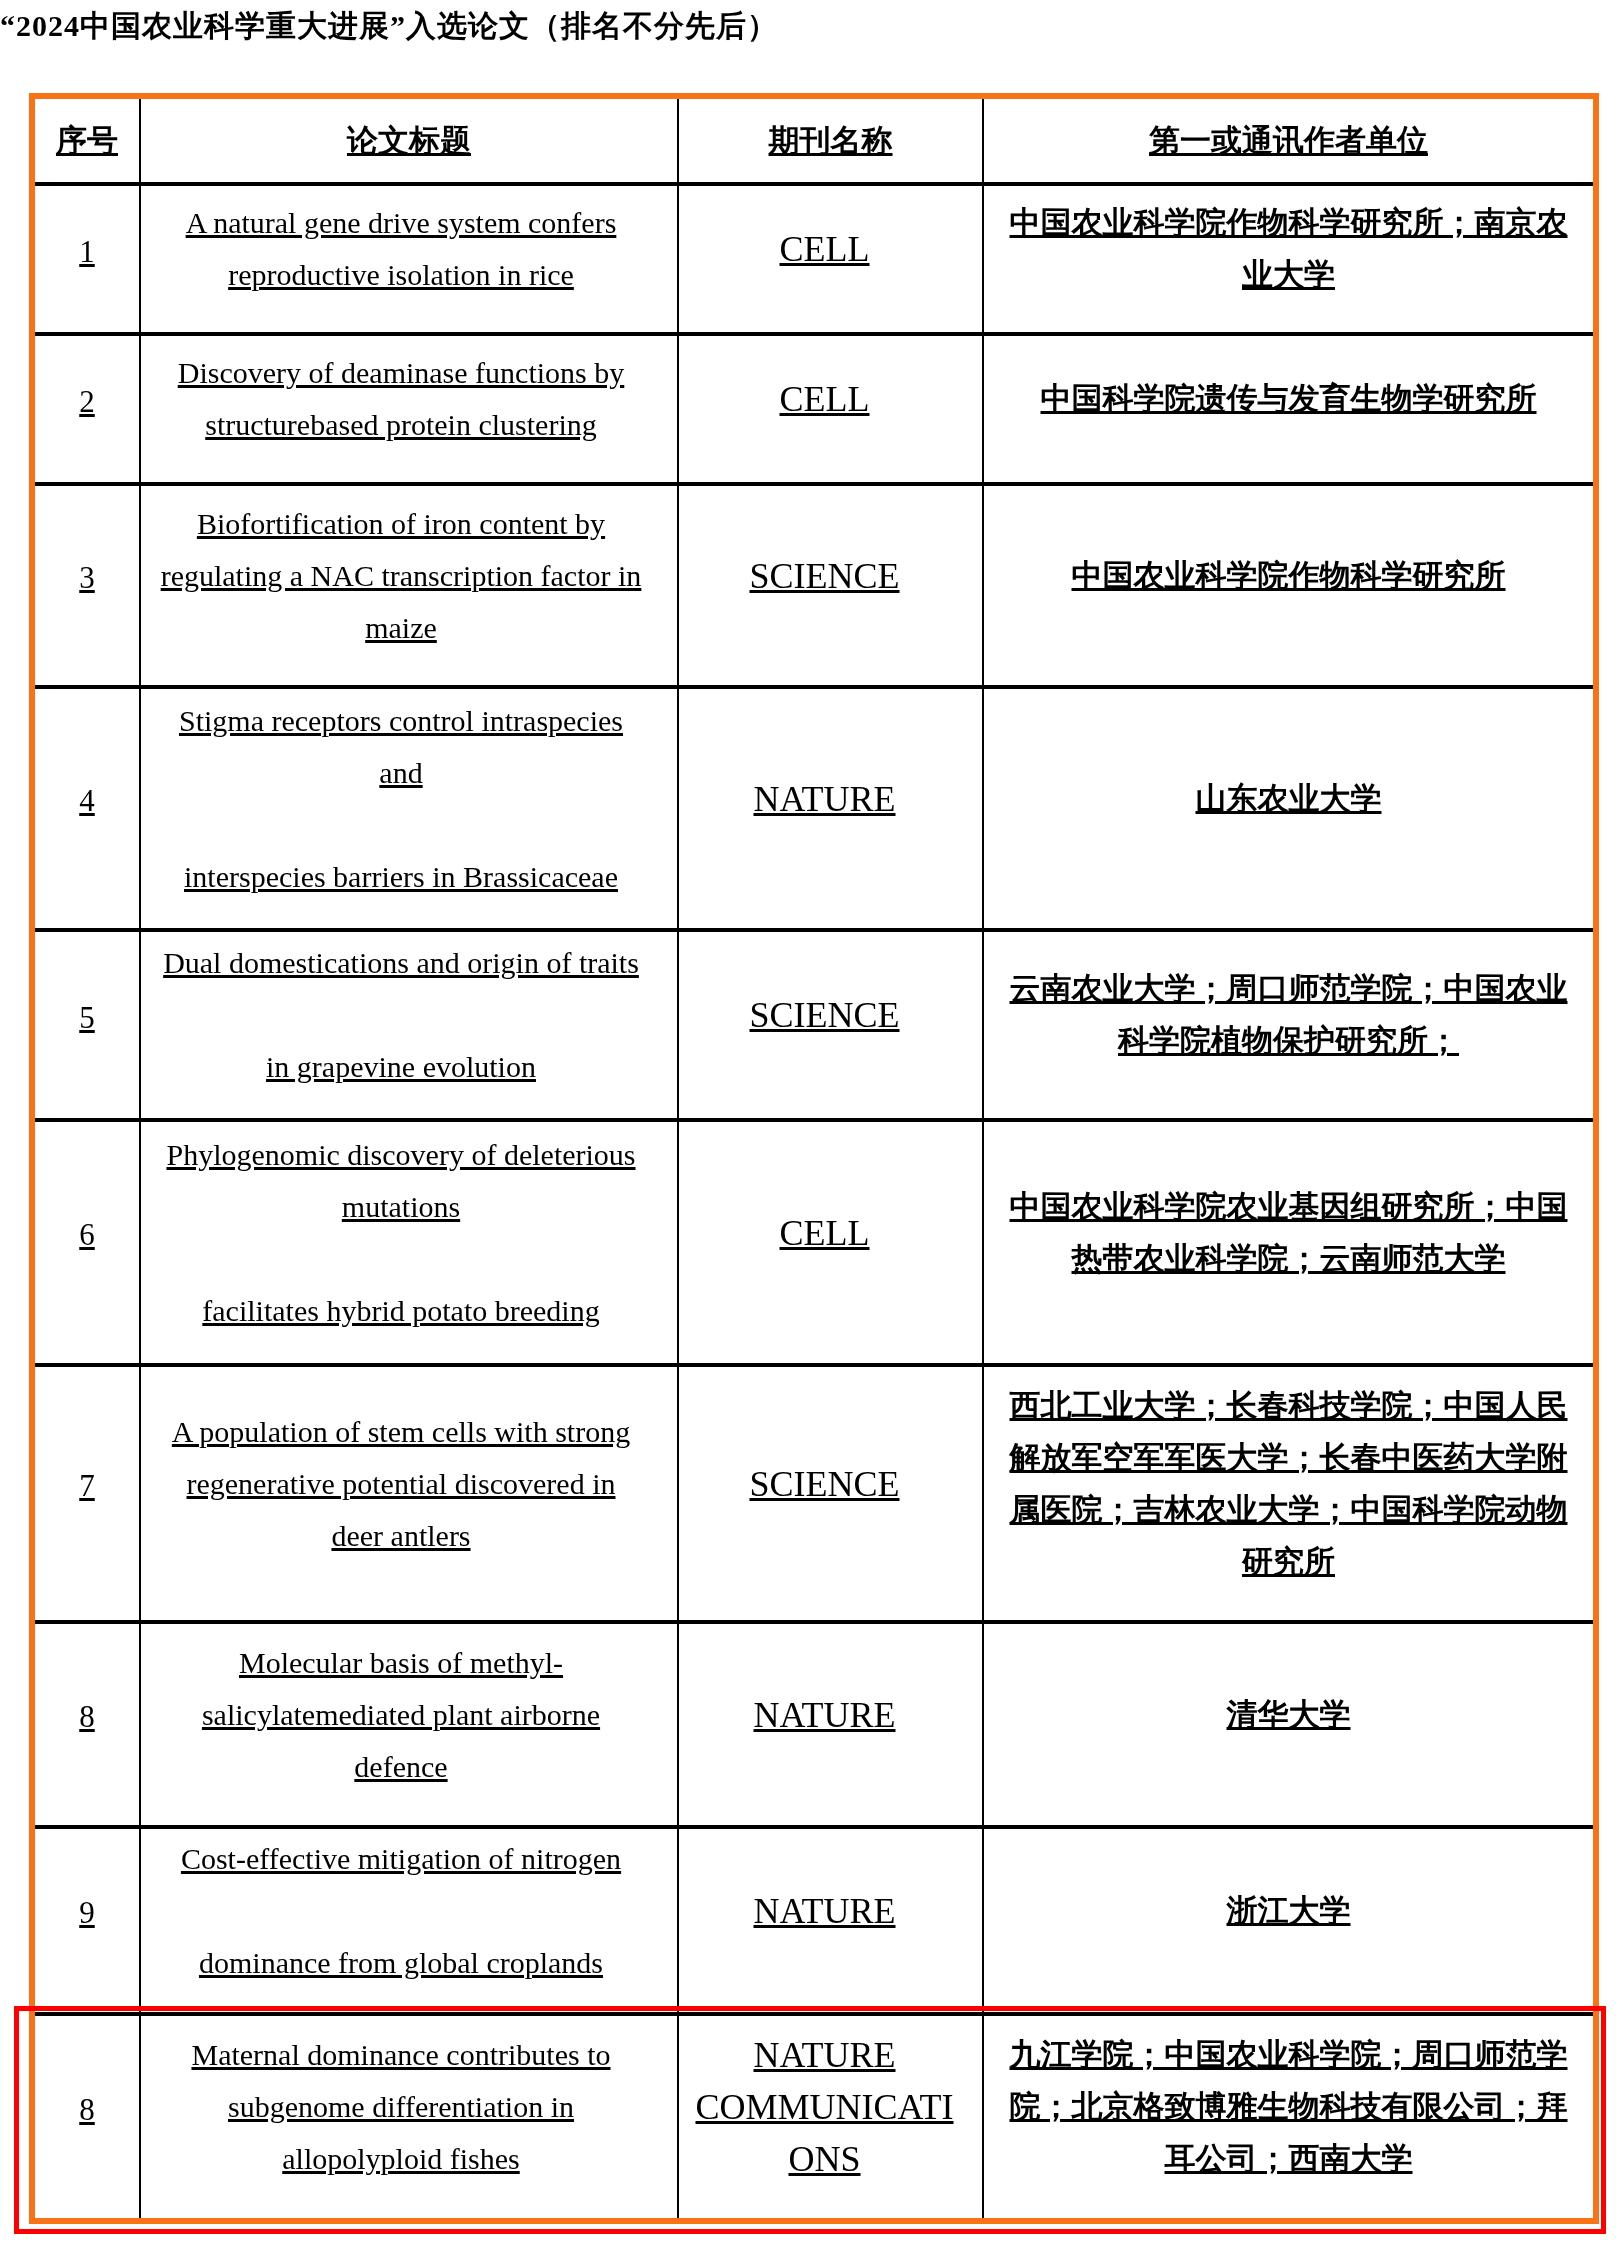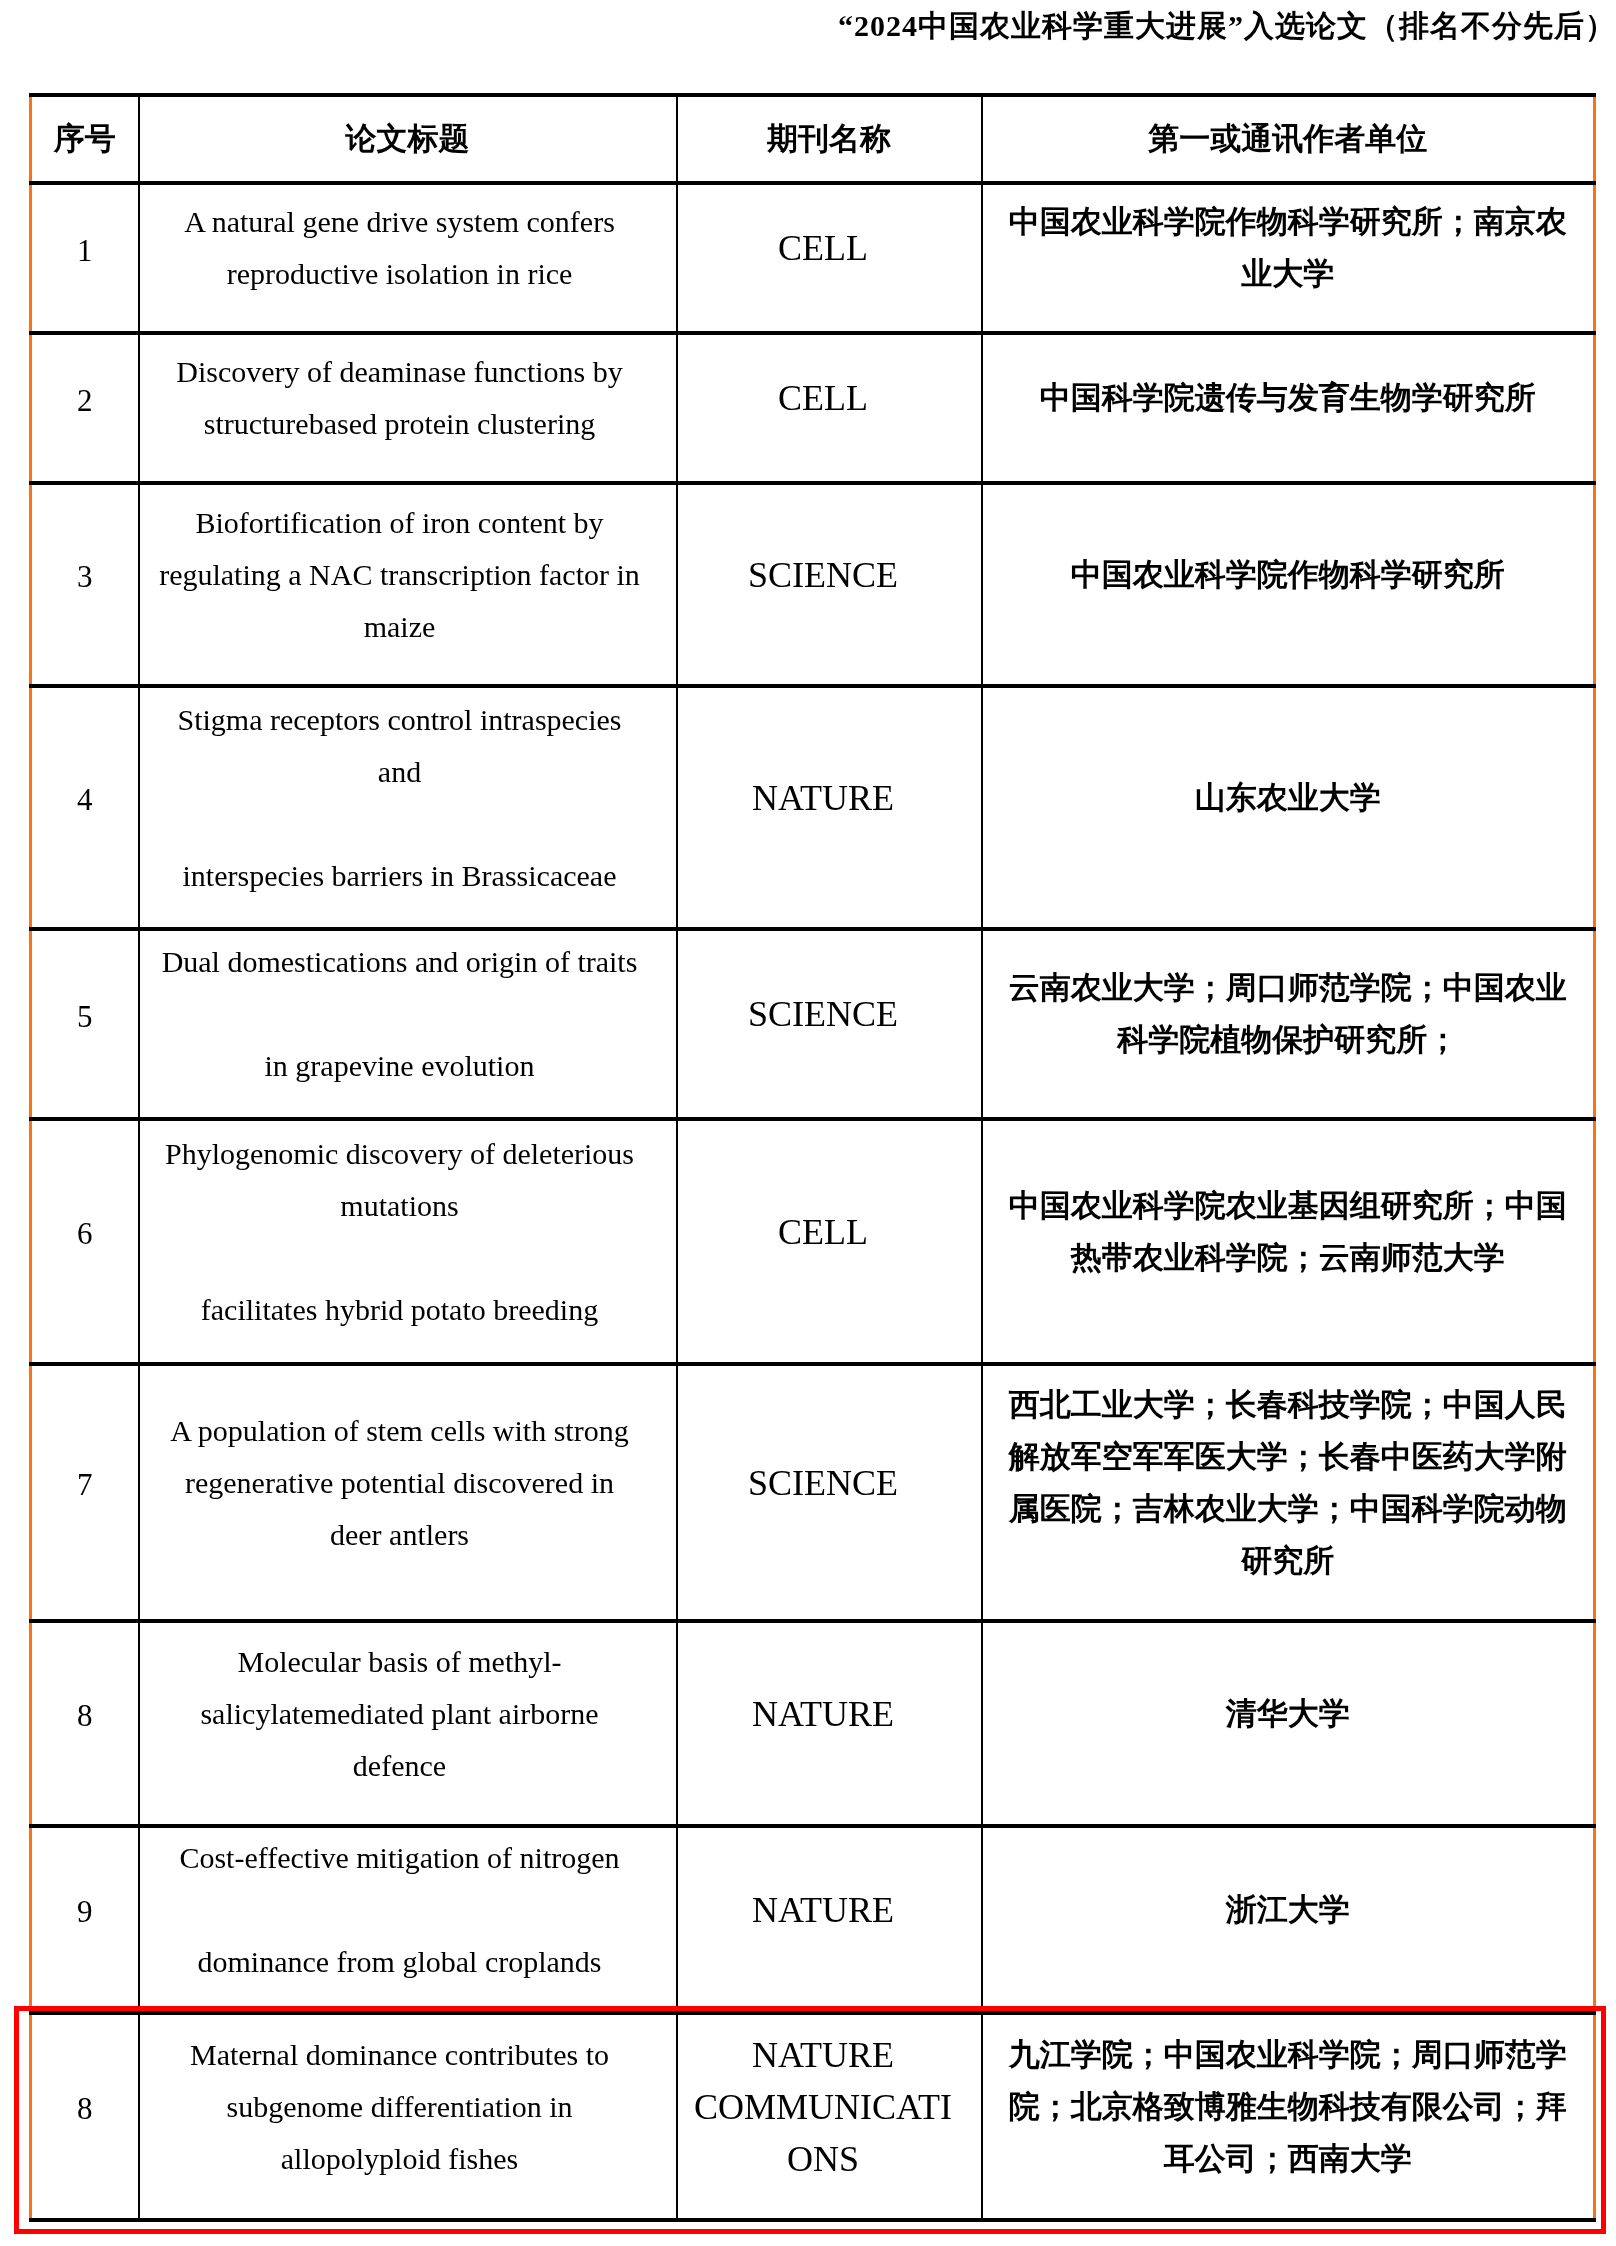--- a/index.html
+++ b/index.html
@@ -10,33 +10,34 @@
     background: #ffffff;
     color: #000000;
     font-family: "Liberation Serif", "DejaVu Serif", serif;
     overflow: hidden;
   }
   .doc-title {
     position: absolute;
     top: 6px;
     left: 0;
     width: 100%;
-    text-align: right;
+    text-align: left;
     font-size: 30px;
     font-weight: bold;
     letter-spacing: 1px;
   }
   table.paper-table {
     position: absolute;
     left: 29px;
     top: 93px;
     width: 1564px;
     border-collapse: collapse;
     table-layout: fixed;
-    border: 3px solid #f97316;
+    border: 6px solid #f97316;
+    text-decoration: underline;
   }
   col.c1 { width: 108px; }
   col.c2 { width: 538px; }
   col.c3 { width: 305px; }
   col.c4 { width: 613px; }
   th, td {
     border: 2px solid #000;
     border-top-width: 4px;
     border-bottom-width: 4px;
     text-align: center;

